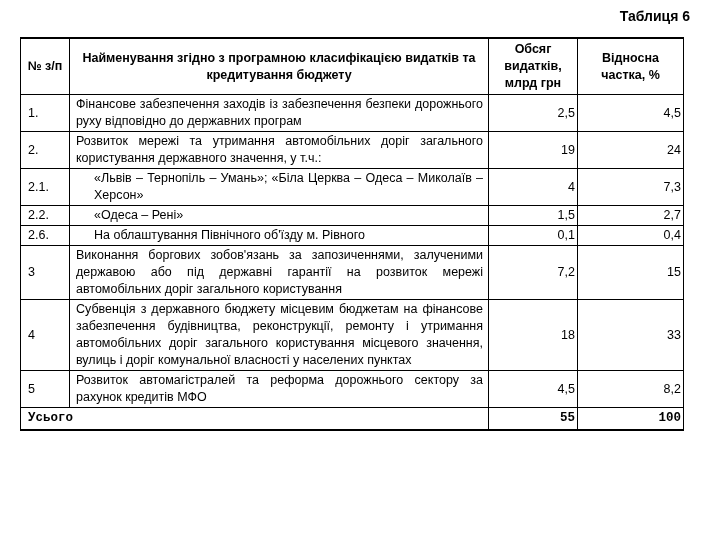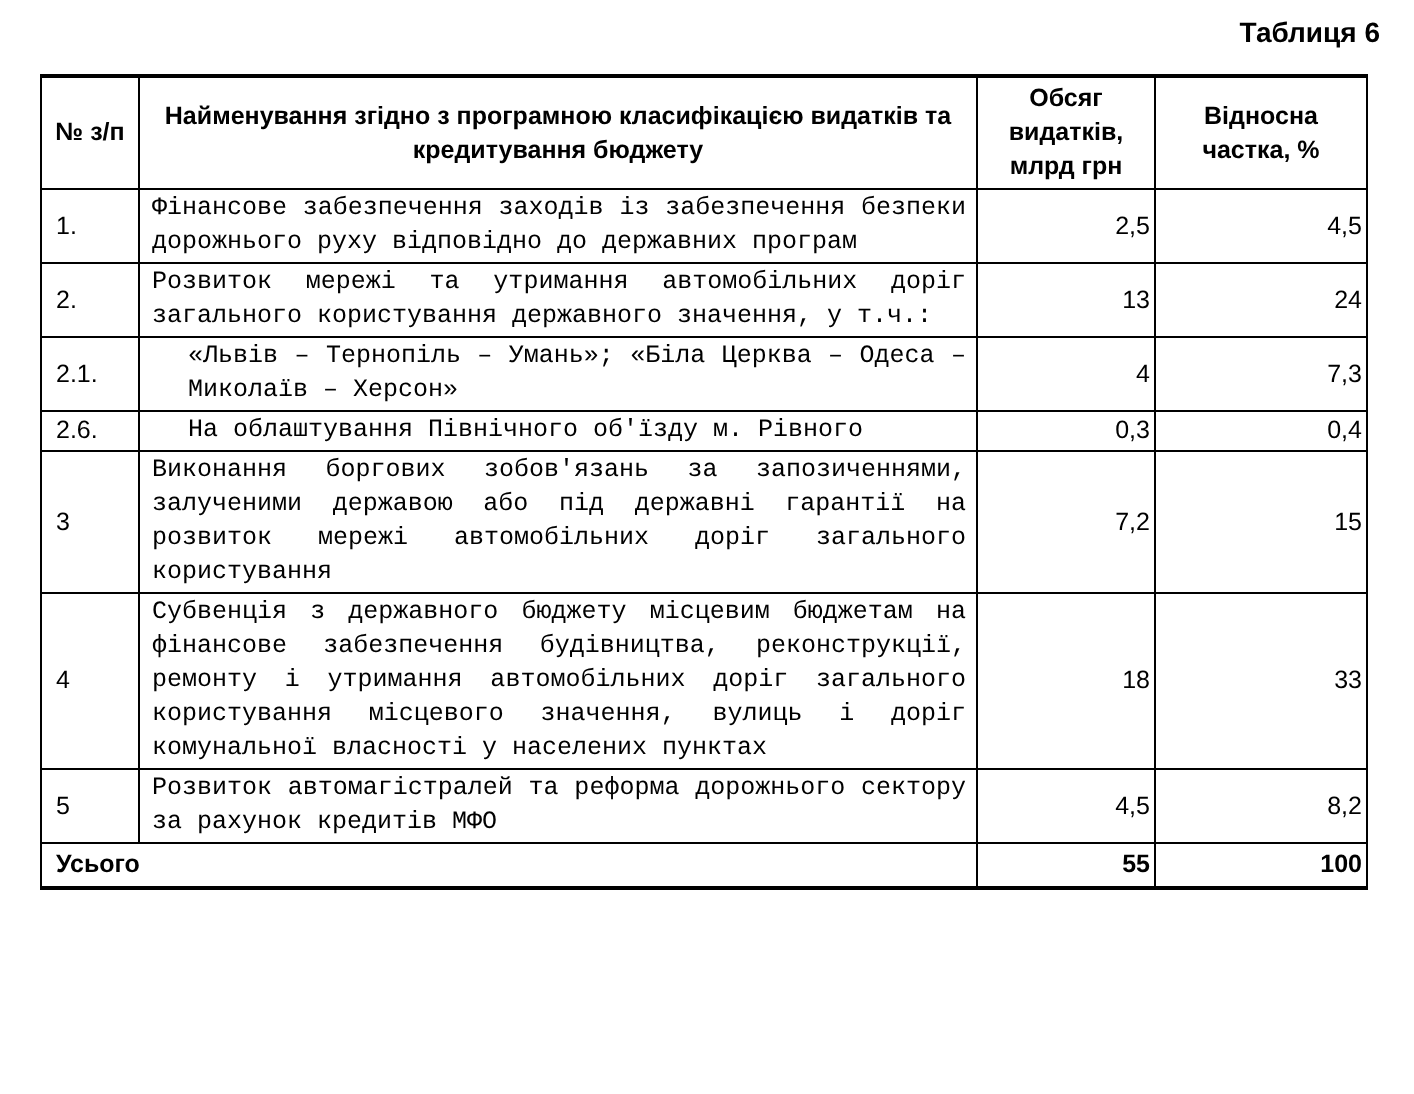--- a/index.html
+++ b/index.html
@@ -56,33 +56,33 @@
   }
   td.num {
     text-align: left;
     vertical-align: middle;
     padding: 0 2px 0 7px;
   }
   td.name {
     text-align: justify;
     vertical-align: middle;
     padding: 1px 5px 1px 6px;
-    font-family: Liberation Mono, monospace;
   }
   td.name.indent {
     padding-left: 24px;
   }
   td.val {
     text-align: right;
     vertical-align: middle;
     padding: 0 2px;
   }
   tr.total-row td {
     font-weight: bold;
     border-bottom-width: 2px;
+    font-family: Liberation Mono, monospace;
   }
   td.total-label {
     text-align: left;
     vertical-align: middle;
     padding: 2px 5px 2px 7px;
   }
 </style>
 </head>
 <body>
 
@@ -110,39 +110,45 @@
   <tr>
     <td class="num">1.</td>
     <td class="name">Фінансове забезпечення заходів із забезпечення безпеки дорожнього руху відповідно до державних програм</td>
     <td class="val">2,5</td>
     <td class="val">4,5</td>
   </tr>
 
   <tr>
     <td class="num">2.</td>
     <td class="name">Розвиток мережі та утримання автомобільних доріг загального користування державного значення, у т.ч.:</td>
-    <td class="val">13</td>
+    <td class="val">19</td>
     <td class="val">24</td>
   </tr>
 
   <tr>
     <td class="num">2.1.</td>
     <td class="name indent">«Львів – Тернопіль – Умань»; «Біла Церква – Одеса – Миколаїв – Херсон»</td>
     <td class="val">4</td>
     <td class="val">7,3</td>
   </tr>
 
+  <tr>
+    <td class="num">2.2.</td>
+    <td class="name indent">«Одеса – Рені»</td>
+    <td class="val">1,5</td>
+    <td class="val">2,7</td>
+  </tr>
 
 
 
 
   <tr>
     <td class="num">2.6.</td>
     <td class="name indent">На облаштування Північного об'їзду м. Рівного</td>
-    <td class="val">0,3</td>
+    <td class="val">0,1</td>
     <td class="val">0,4</td>
   </tr>
 
   <tr>
     <td class="num">3</td>
     <td class="name">Виконання боргових зобов'язань за запозиченнями, залученими державою або під державні гарантії на розвиток мережі автомобільних доріг загального користування</td>
     <td class="val">7,2</td>
     <td class="val">15</td>
   </tr>
 

